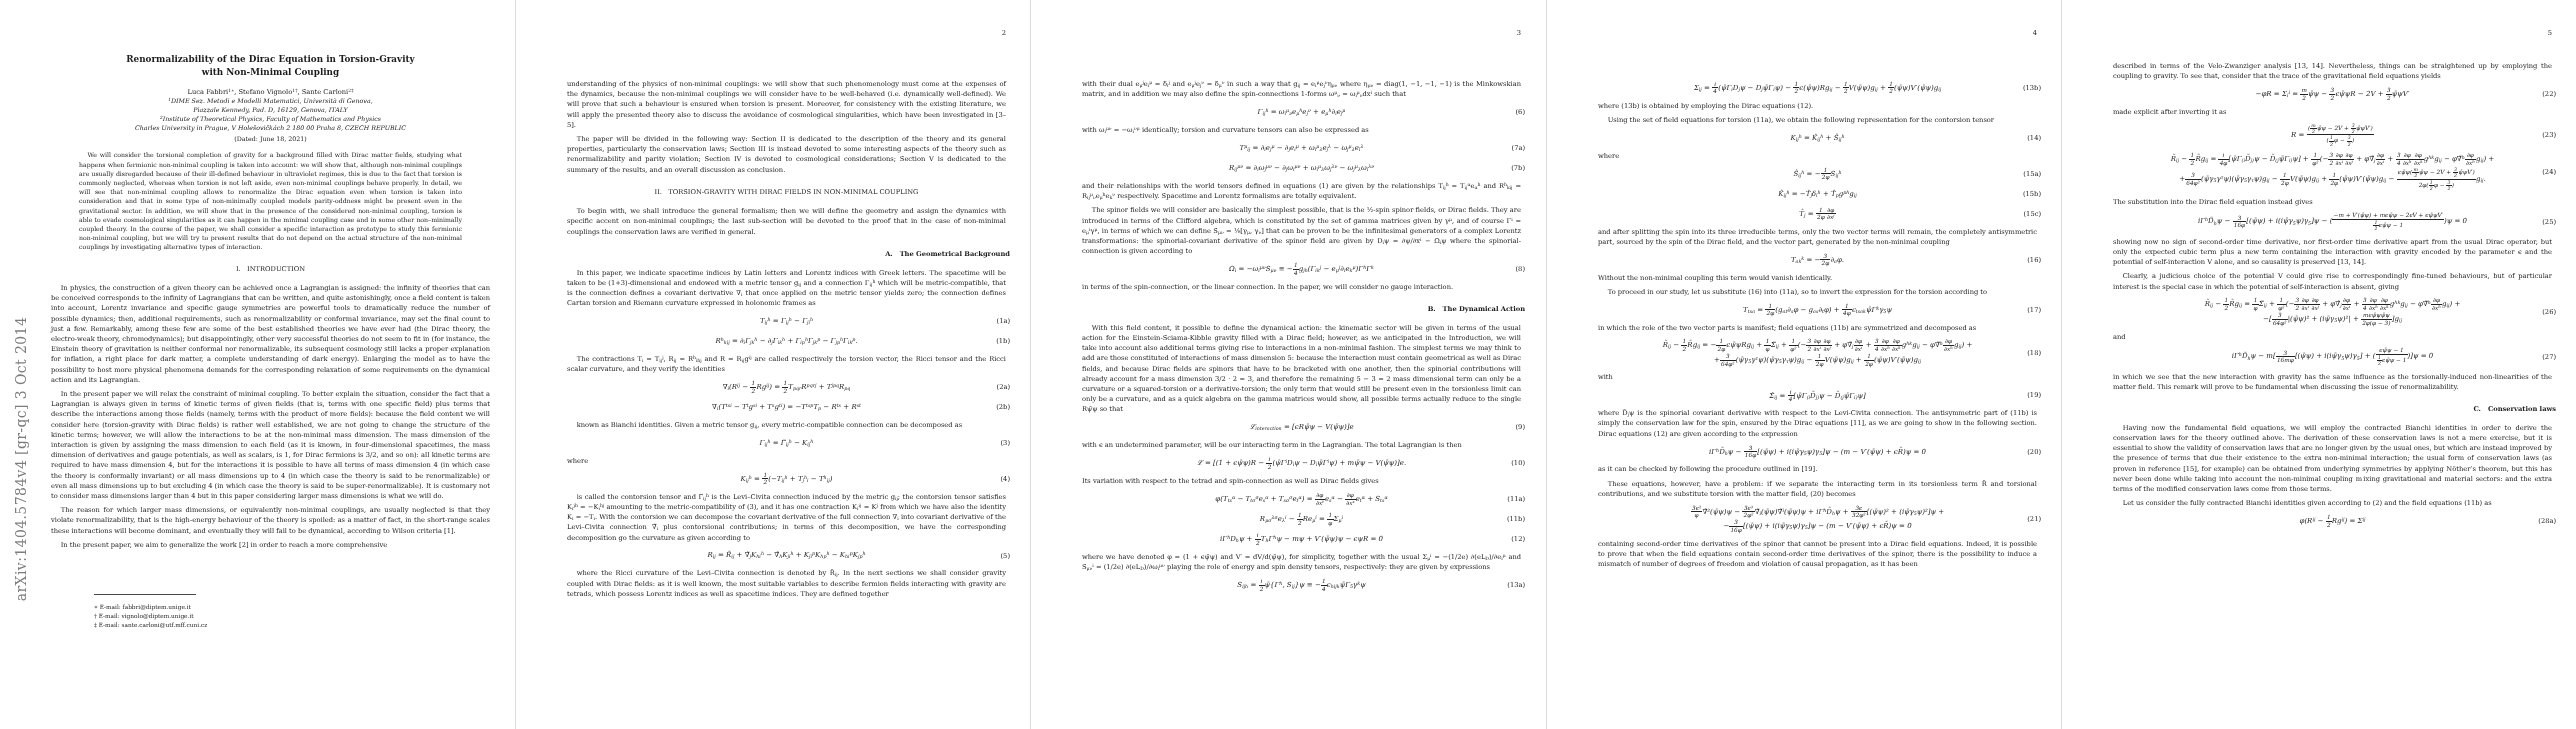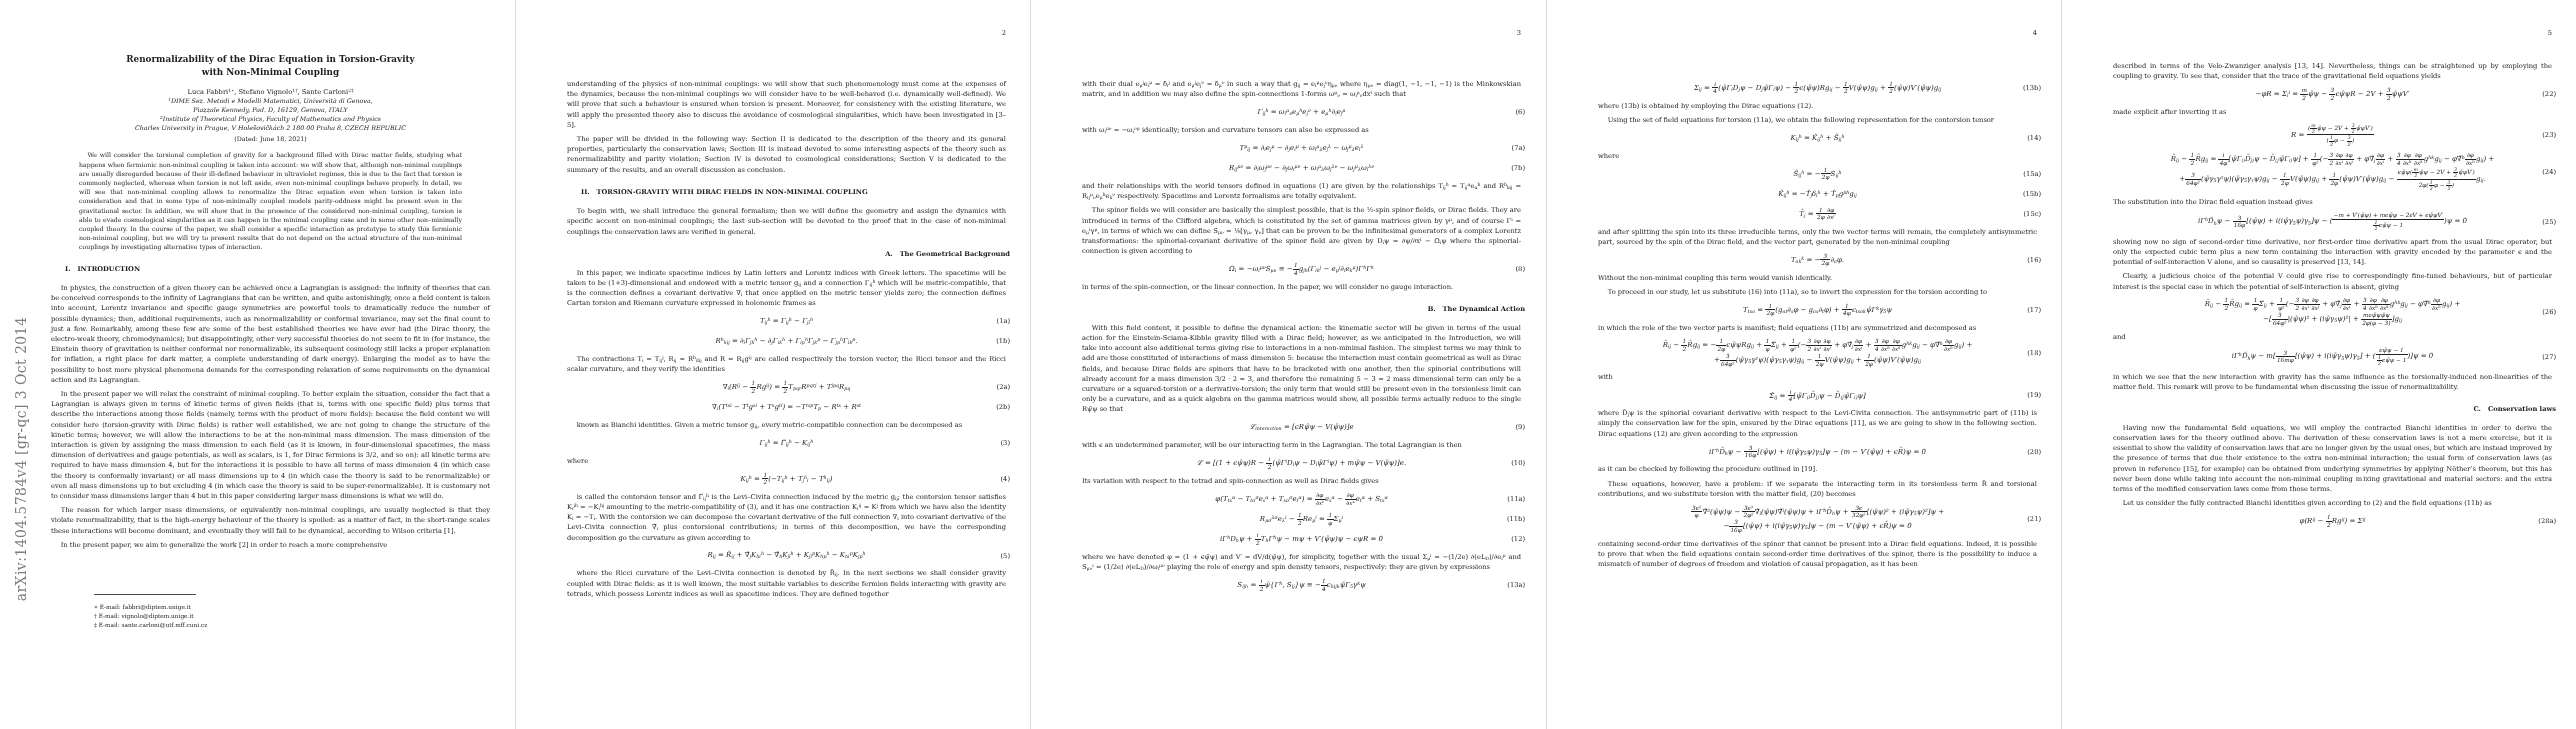--- a/index.html
+++ b/index.html
@@ -16,21 +16,21 @@
   .affil{text-align:center;font-style:italic;font-size:6.3px;line-height:9px;}
   .affil:first-of-type{margin-top:1.8px;}
   .dated{text-align:center;font-size:6.3px;margin-top:3px;}
   .abstract{margin:8.5px 32px 0;font-size:6.2px;line-height:9.2px;text-align:justify;text-indent:8.5px;}
   
   .flow{font-size:6.7px;line-height:10.2px;}
   .flow p{margin:4px;}
   .para{text-align:justify;text-indent:9.7px;}
   .para0{text-indent:0;}
   .where{margin:3px 0 1.2px;}
-  .sec{ text-align:left;font-weight:bold;font-size:6.7px;margin:13.4px 18px 9px;line-height:9px;}
+  .sec{ text-align:center;font-weight:normal;font-size:6.7px;margin:13.4px 18px 9px;line-height:9px;}
   .sub{ text-align:right;font-weight:bold;font-size:6.7px;margin:12px 0 8.5px;}
   .eqrow{position:relative;display:flex;align-items:center;justify-content:center;margin:5.5px 0;min-height:14.6px;font-size:7px;}
   .eq-body{font-style:italic;text-align:center;padding:0 18px;}
   .eq-body .l2{margin-top:1px;}
   .eq-num{position:absolute;right:0;top:50%;transform:translateY(-50%);font-style:normal;font-size:6.7px;}
   sub,sup{font-size:0.68em;line-height:0;}
   sup{vertical-align:0.45em;} sub{vertical-align:-0.3em;}
   .f{display:inline-block;vertical-align:middle;text-align:center;line-height:1.12;font-size:0.82em;}
   .f > .n{display:block;border-bottom:0.5px solid #222;padding:0 1.2px;}
   .f > .d{display:block;padding:0 1.2px;}

